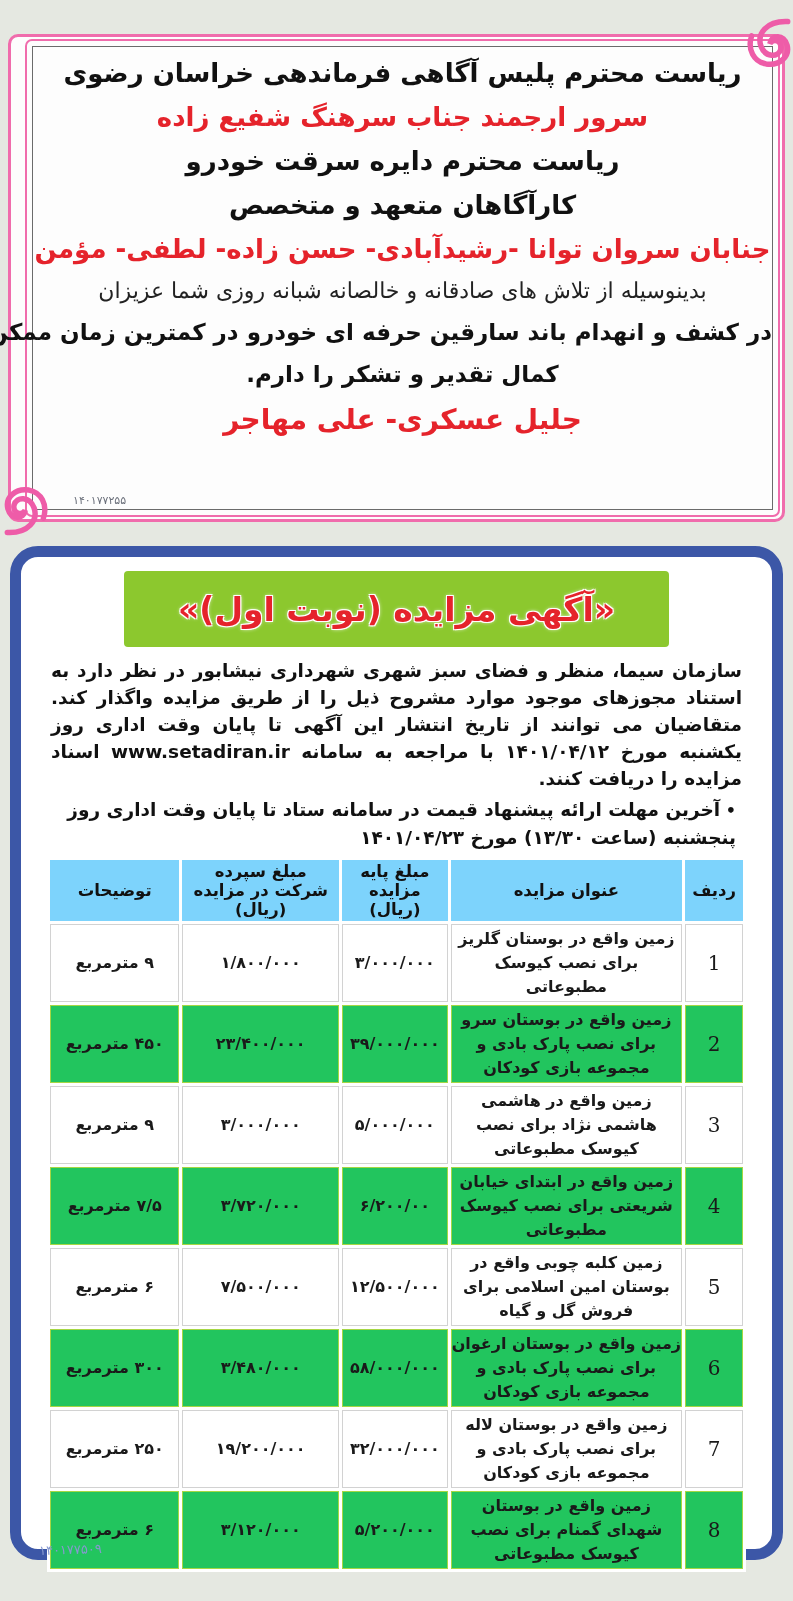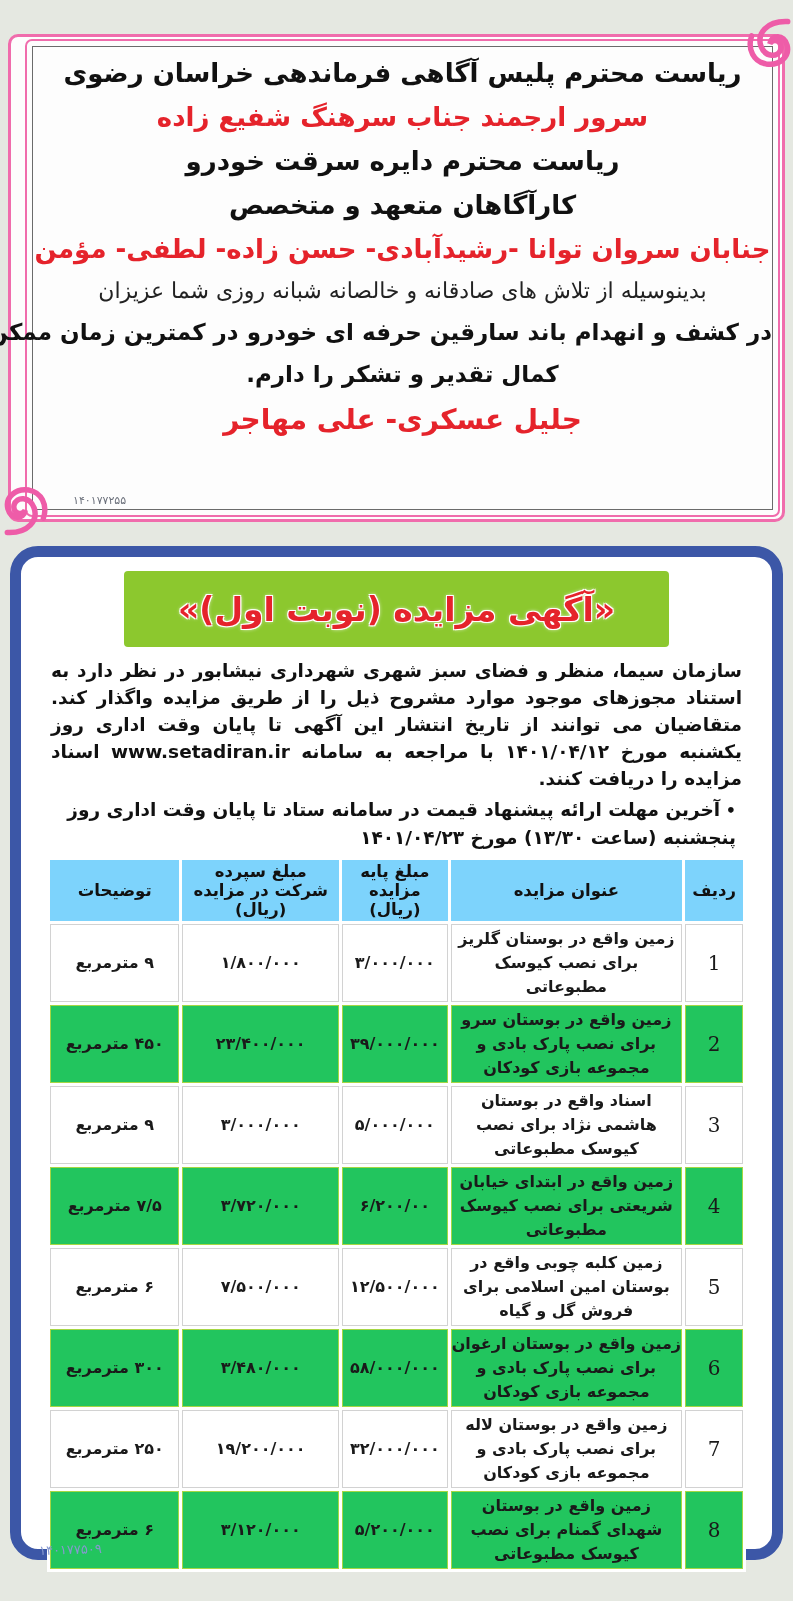--- a/index.html
+++ b/index.html
@@ -155,21 +155,21 @@
           </tr>
           <tr class="green">
             <td class="num">2</td>
             <td class="title">زمین واقع در بوستان سرو برای نصب پارک بادی و مجموعه بازی کودکان</td>
             <td class="amount">۳۹/۰۰۰/۰۰۰</td>
             <td class="amount">۲۳/۴۰۰/۰۰۰</td>
             <td class="note">۴۵۰ مترمربع</td>
           </tr>
           <tr class="white">
             <td class="num">3</td>
-            <td class="title">اسناد واقع در بوستان هاشمی نژاد برای نصب کیوسک مطبوعاتی</td>
+            <td class="title">زمین واقع در هاشمی هاشمی نژاد برای نصب کیوسک مطبوعاتی</td>
             <td class="amount">۵/۰۰۰/۰۰۰</td>
             <td class="amount">۳/۰۰۰/۰۰۰</td>
             <td class="note">۹ مترمربع</td>
           </tr>
           <tr class="green">
             <td class="num">4</td>
             <td class="title">زمین واقع در ابتدای خیابان شریعتی برای نصب کیوسک مطبوعاتی</td>
             <td class="amount">۶/۲۰۰/۰۰</td>
             <td class="amount">۳/۷۲۰/۰۰۰</td>
             <td class="note">۷/۵ مترمربع</td>

